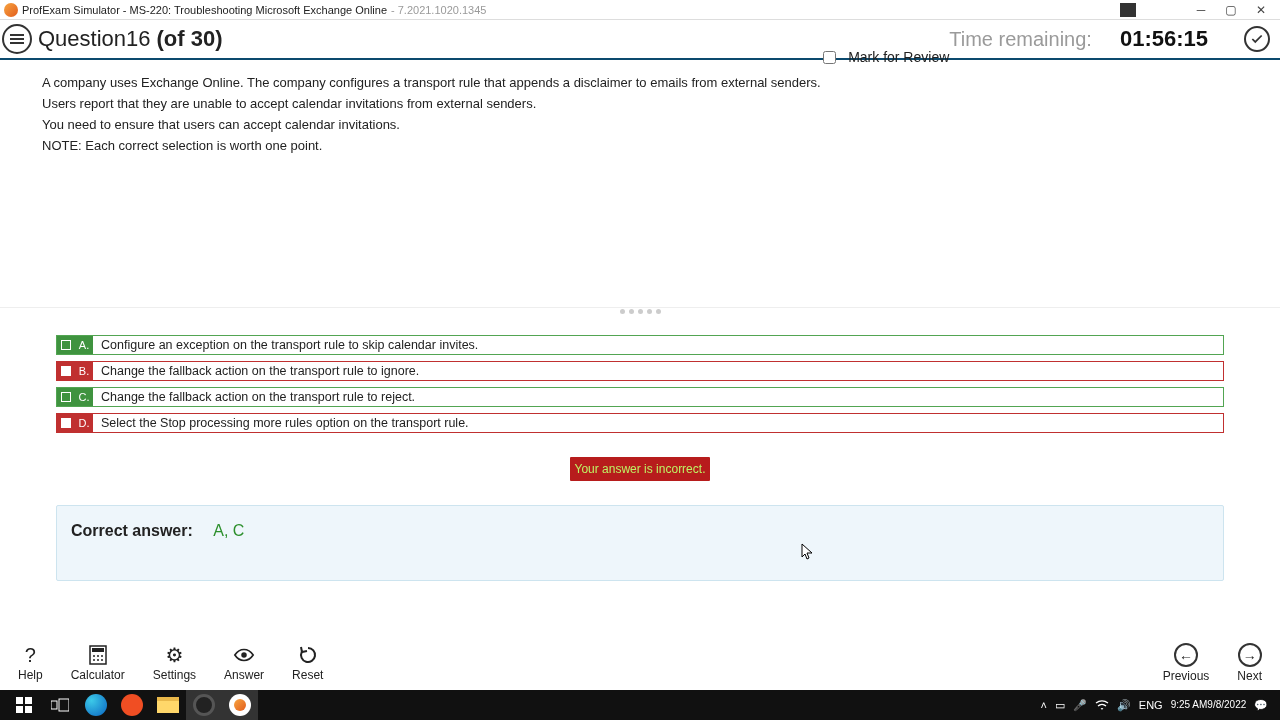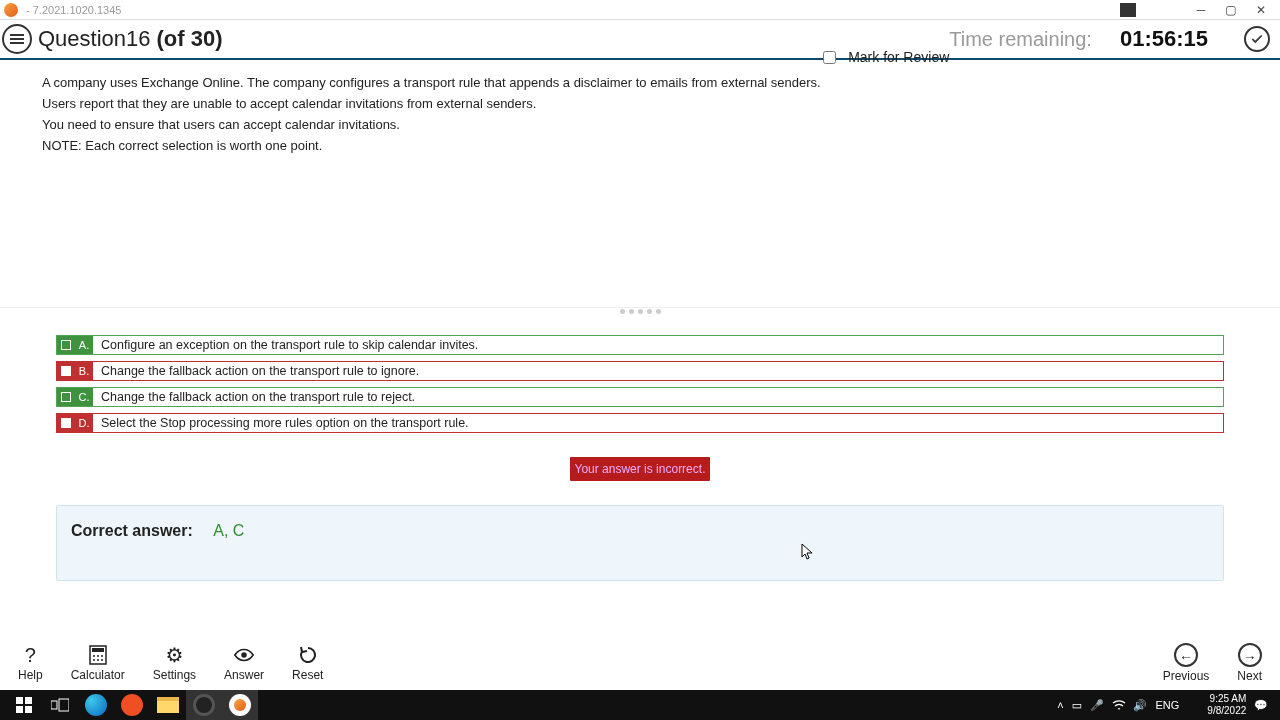--- a/index.html
+++ b/index.html
@@ -43,47 +43,48 @@
   .opt.red   { border-color:#c03030; }
   .opt .chk { width:18px; display:flex; align-items:center; justify-content:center; }
   .opt.green .chk { background:#3f933f; }
   .opt.red   .chk { background:#c03030; }
   .opt .chk .box { width:10px; height:10px; border:1px solid #fff; background:transparent; }
   .opt .chk .box.checked { background:#fff; }
   .opt .let { width:18px; background:inherit; color:#fff; font-size:11px; display:flex; align-items:center; justify-content:center; }
   .opt.green .let { background:#3f933f; }
   .opt.red   .let { background:#c03030; }
   .opt .txt { flex:1; padding:0 8px; display:flex; align-items:center; font-size:12.5px; color:#222; background:#fff; }
-  .feedback { margin:24px auto 1px; width:140px; padding:5px 0; background:#b71c1c; color:#f0abfc; font-size:12px; text-align:center; border-radius:1px; }
+  .feedback { margin:24px auto 1px; width:140px; padding:5px 0; background:#b71c1c; color:#bef264; font-size:12px; text-align:center; border-radius:1px; }
   
   .correctbox { margin:24px 56px 16px; border:1px solid #cde4ef; background:#eef6fb; padding:16px 14px 40px; border-radius:2px; }
   .correctbox .lbl { font-size:16px; font-weight:600; color:#222; }
   .correctbox .ans { font-size:16px; color:#2c8f2c; margin-left:16px; }
   
   .controls { position:absolute; left:0; right:0; bottom:30px; height:54px; display:flex; align-items:center; padding:0 18px; gap:28px; }
   .cbtn { display:flex; flex-direction:column; align-items:center; gap:2px; cursor:pointer; color:#222; font-size:12px; }
   .cbtn .ic { width:22px; height:22px; display:flex; align-items:center; justify-content:center; font-size:20px; }
   .controls .spacer { flex:1; }
   .controls .cbtn.nav .ic { border:2px solid #333; border-radius:50%; width:24px; height:24px; font-size:14px; font-weight:bold; }
   
   .taskbar { position:absolute; left:0; right:0; bottom:0; height:30px; background:#111; display:flex; align-items:center; padding:0 6px; color:#fff; font-size:11px; }
   .tb-item { width:36px; height:30px; display:flex; align-items:center; justify-content:center; cursor:pointer; }
   .tb-item.active { background:#333; }
   .tb-round { width:22px; height:22px; border-radius:50%; }
   .taskbar .spacer { flex:1; }
   .tray { display:flex; align-items:center; gap:8px; padding-right:6px; }
-  .clock { display:flex; flex-direction:column; align-items:flex-end; line-height:12px; font-size:10px; margin-left:20px; }
+  .clock { display:flex; flex-direction:row; align-items:flex-end; line-height:12px; font-size:10px; margin-left:0; }
   svg { display:block; }
   .cursor { position:absolute; left:801px; top:543px; width:12px; height:18px; pointer-events:none; }
 </style>
 </head>
 <body>
 
 <div class="titlebar">
   <div class="logo"></div>
+  <span class="appname">ProfExam Simulator - MS-220: Troubleshooting Microsoft Exchange Online</span>
   <span class="appver">- 7.2021.1020.1345</span>
   <div class="spacer"></div>
   <div class="notif"></div>
   <div class="winbtn">─</div>
   <div class="winbtn">▢</div>
   <div class="winbtn close">✕</div>
 </div>
 
 <div class="qhead">
   <div class="navbtn">

